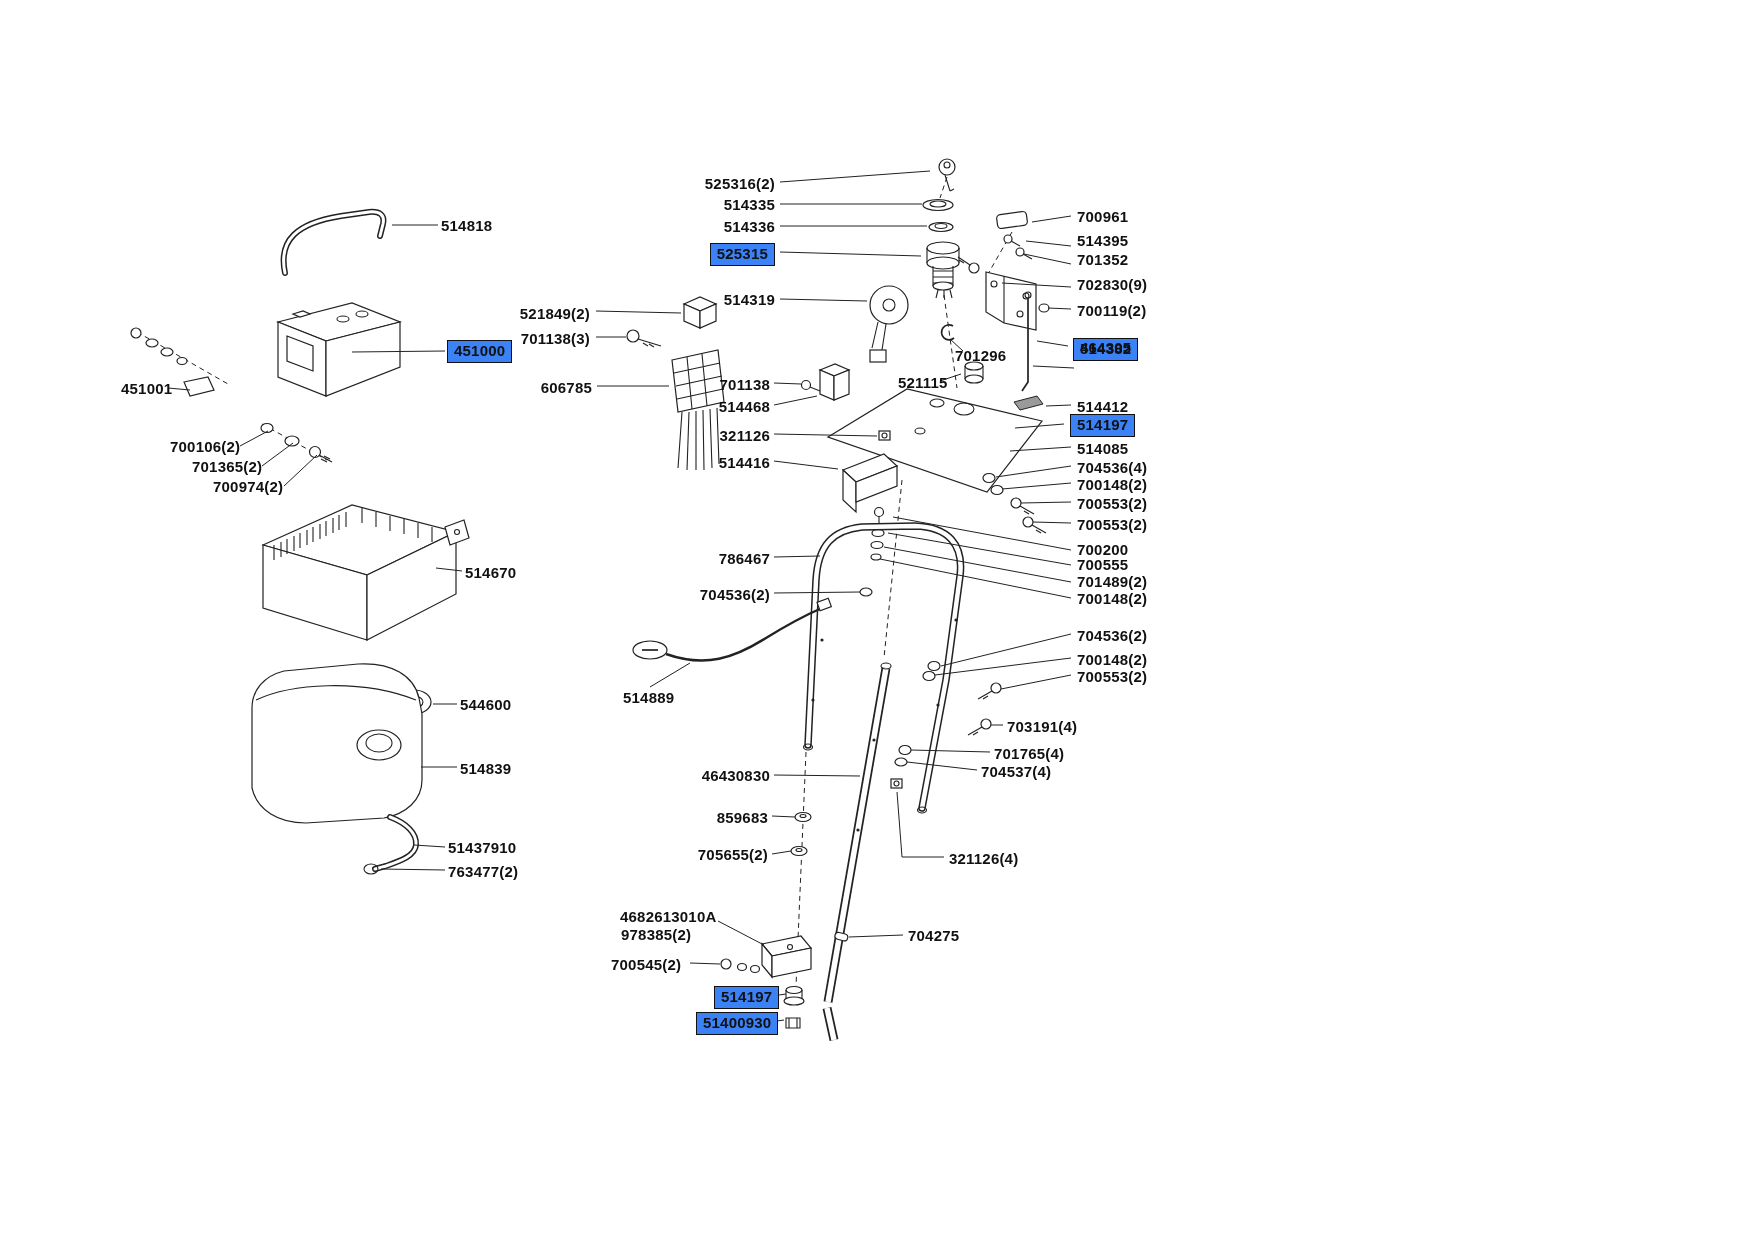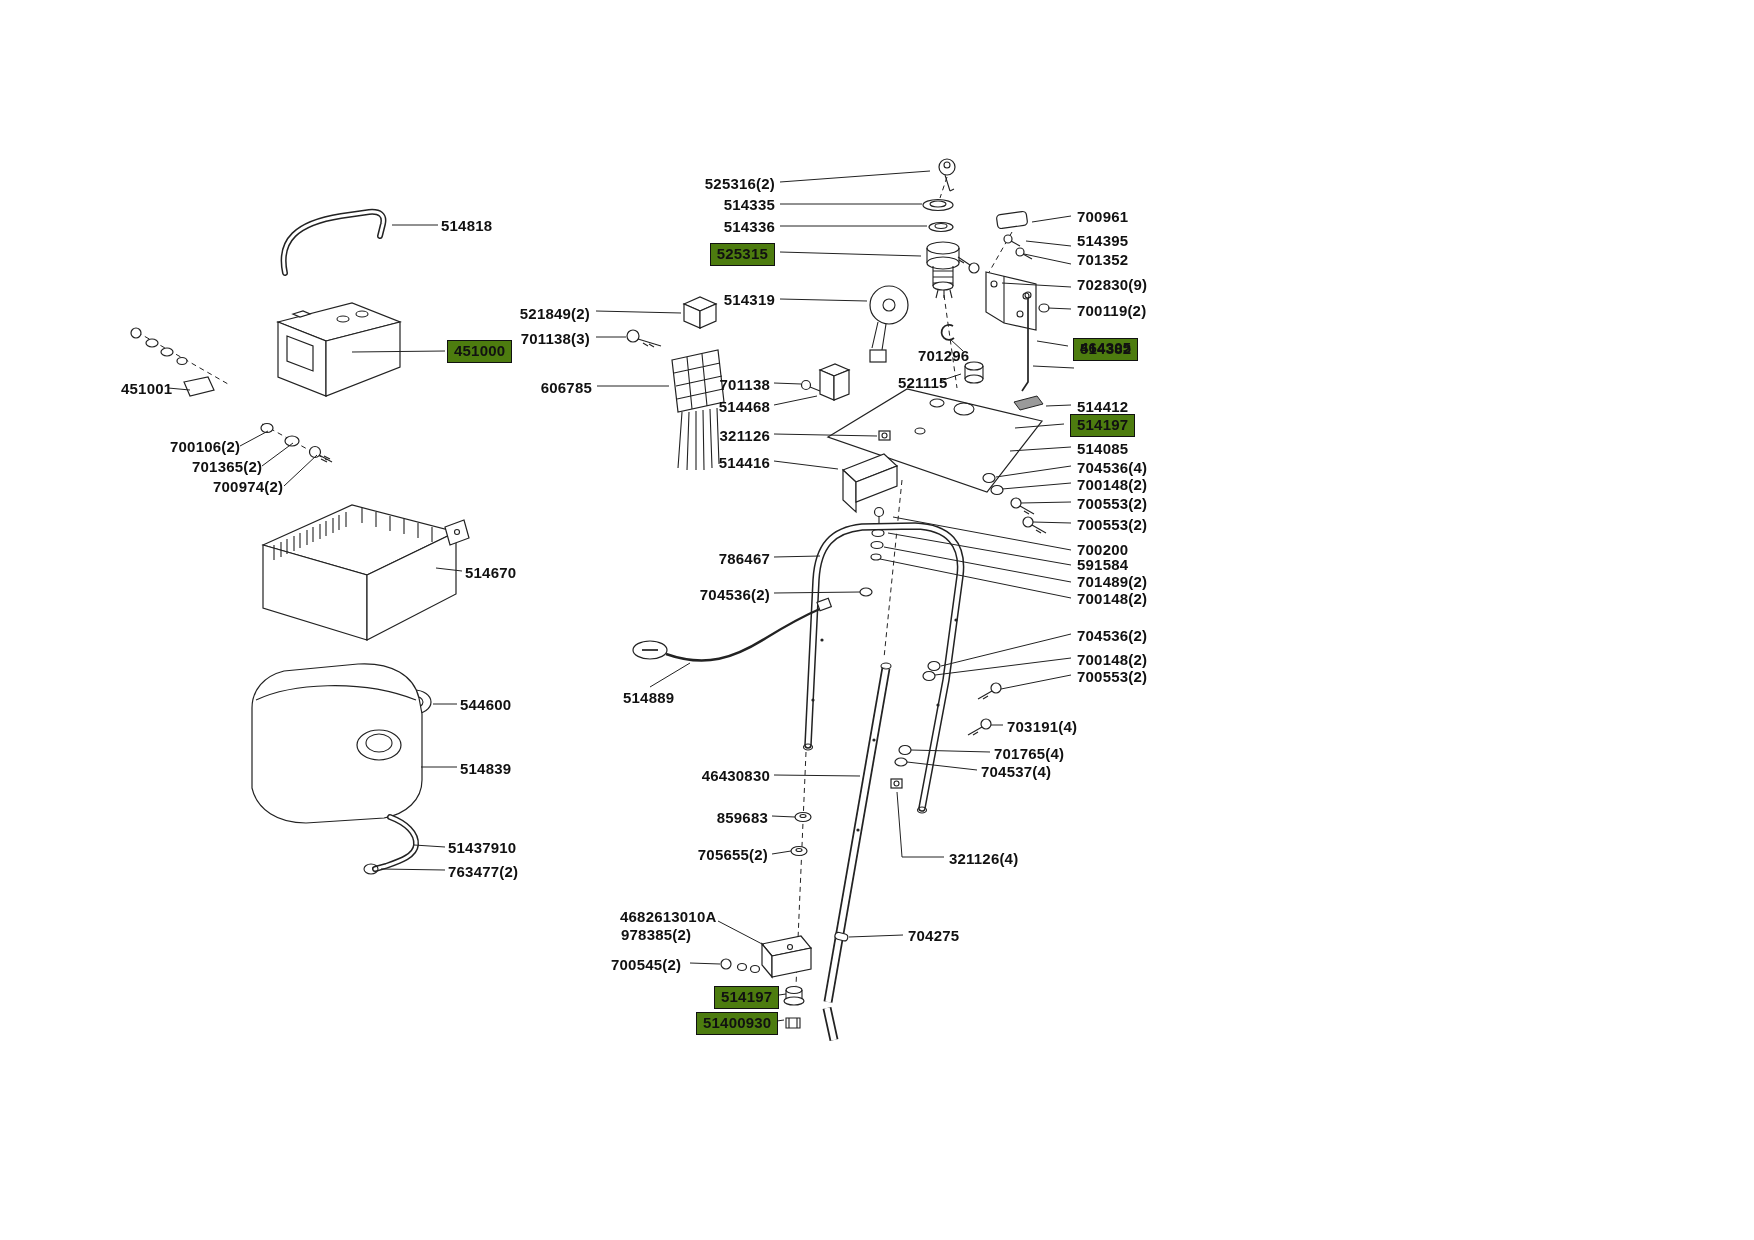--- a/index.html
+++ b/index.html
@@ -6,21 +6,21 @@
   #stage {
     position:relative; width:1754px; height:1240px; background:#ffffff;
     font-family:"Liberation Sans", sans-serif; overflow:hidden;
   }
   #artwork { position:absolute; left:0; top:0; }
   .lbl {
     position:absolute; font-family:"Liberation Sans", sans-serif;
     font-weight:bold; font-size:15px; line-height:1.1; color:#111;
     white-space:nowrap; letter-spacing:0.2px;
   }
-  .boxed { border:1.6px solid #111; padding:2px 6px; background:#4d7c0f; }
+  .boxed { border:1.6px solid #111; padding:2px 6px; background:#3b82f6; }
   
   .ln   { fill:none; stroke:#222; stroke-width:1.1; }
   .ln2  { fill:none; stroke:#222; stroke-width:1.7; }
   .part { fill:#ffffff; stroke:#222; stroke-width:1.2; }
   .gray { fill:#9a9a9a; stroke:#222; stroke-width:1; }
   .dot  { fill:#222; }
   .cable{ fill:none; stroke:#222; stroke-width:2.4; }
   .tube5   { fill:none; stroke:#222; stroke-width:6;   stroke-linecap:round; }
   .tube5in { fill:none; stroke:#fff; stroke-width:3;   stroke-linecap:round; }
   .tube7   { fill:none; stroke:#222; stroke-width:7.5; stroke-linecap:round; }
@@ -320,31 +320,31 @@
   <div class="lbl" style="right:984px;top:428px">321126</div>
   <div class="lbl" style="right:984px;top:455px">514416</div>
 
   <div class="lbl" style="left:1077px;top:209px">700961</div>
   <div class="lbl" style="left:1077px;top:233px">514395</div>
   <div class="lbl" style="left:1077px;top:252px">701352</div>
   <div class="lbl" style="left:1077px;top:277px">702830(9)</div>
   <div class="lbl" style="left:1077px;top:303px">700119(2)</div>
   <div class="lbl boxed" style="left:1073px;top:338px">514382</div>
   <div class="lbl" style="left:1080px;top:340px">464305</div>
-  <div class="lbl" style="left:918px;top:348px">701296</div>
+  <div class="lbl" style="left:955px;top:348px">701296</div>
   <div class="lbl" style="left:898px;top:375px">521115</div>
   <div class="lbl" style="left:1077px;top:399px">514412</div>
   <div class="lbl boxed" style="left:1070px;top:414px">514197</div>
   <div class="lbl" style="left:1077px;top:441px">514085</div>
   <div class="lbl" style="left:1077px;top:460px">704536(4)</div>
   <div class="lbl" style="left:1077px;top:477px">700148(2)</div>
   <div class="lbl" style="left:1077px;top:496px">700553(2)</div>
   <div class="lbl" style="left:1077px;top:517px">700553(2)</div>
   <div class="lbl" style="left:1077px;top:542px">700200</div>
-  <div class="lbl" style="left:1077px;top:557px">591584</div>
+  <div class="lbl" style="left:1077px;top:557px">700555</div>
   <div class="lbl" style="left:1077px;top:574px">701489(2)</div>
   <div class="lbl" style="left:1077px;top:591px">700148(2)</div>
   <div class="lbl" style="left:1077px;top:628px">704536(2)</div>
   <div class="lbl" style="left:1077px;top:652px">700148(2)</div>
   <div class="lbl" style="left:1077px;top:669px">700553(2)</div>
 
   <div class="lbl" style="right:984px;top:551px">786467</div>
   <div class="lbl" style="right:984px;top:587px">704536(2)</div>
   <div class="lbl" style="left:623px;top:690px">514889</div>
   <div class="lbl" style="left:1007px;top:719px">703191(4)</div>

